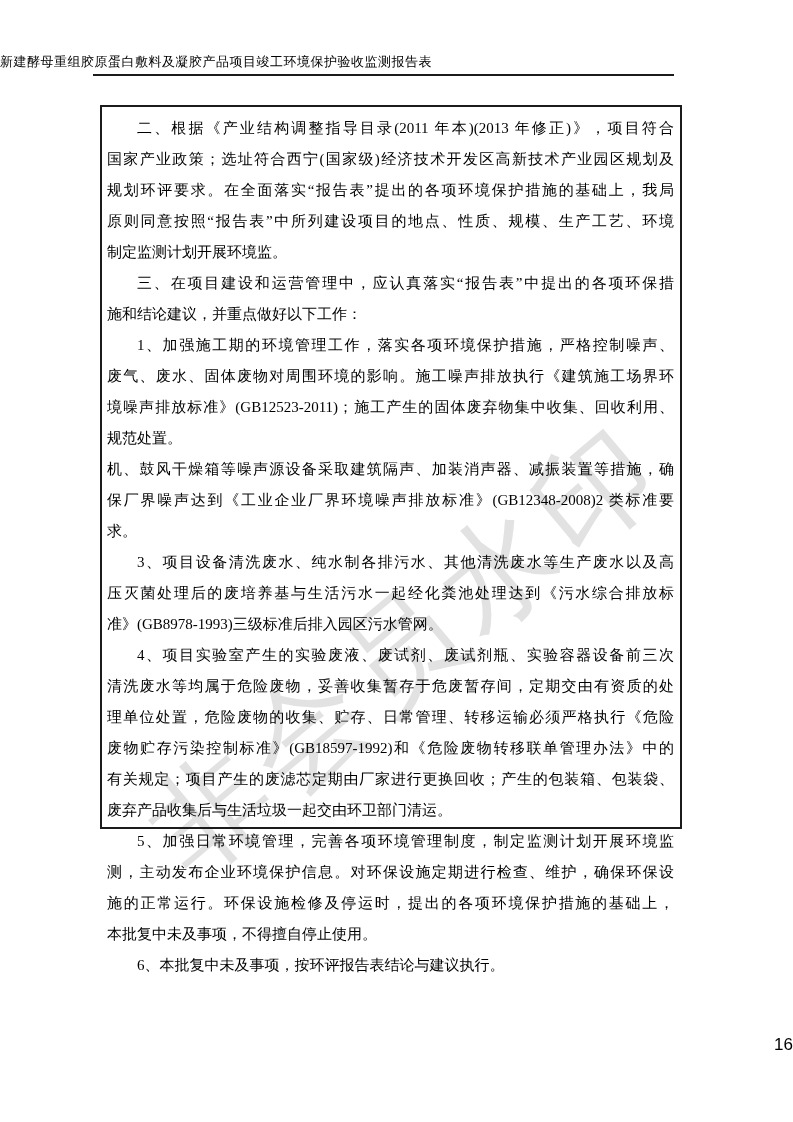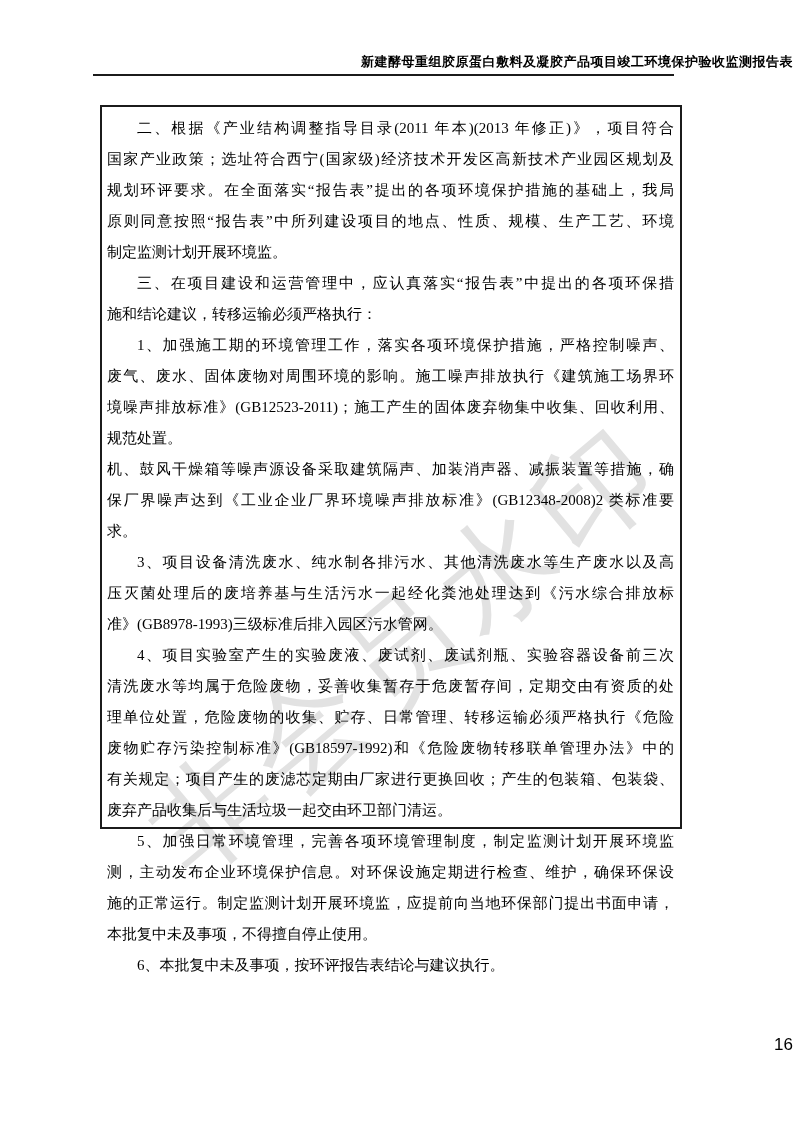--- a/index.html
+++ b/index.html
@@ -22,23 +22,23 @@
     transform:rotate(-40deg);
     transform-origin:center center;
     z-index:0;
     user-select:none;
     font-family:"Liberation Sans", sans-serif;
   }
   .doc-title{
     position:absolute;
     left:0;top:53px;
     width:100%;
-    text-align:right;
+    text-align:left;
     font-size:13px;
-    font-weight:bold;
+    font-weight:normal;
     z-index:1;
     letter-spacing:0.5px;
   }
   .title-rule{
     position:absolute;
     left:93px;top:74px;
     width:581px;height:0;
     border-bottom:2px solid #1b1b1b;
     z-index:1;
   }
@@ -86,21 +86,21 @@
   <div>
     <div class="ln first">二、根据《产业结构调整指导目录(2011 年本)(2013 年修正)》，项目符合</div>
     <div class="ln">国家产业政策；选址符合西宁(国家级)经济技术开发区高新技术产业园区规划及</div>
     <div class="ln">规划环评要求。在全面落实“报告表”提出的各项环境保护措施的基础上，我局</div>
     <div class="ln">原则同意按照“报告表”中所列建设项目的地点、性质、规模、生产工艺、环境</div>
     <div class="ln last">制定监测计划开展环境监。</div>
   </div>
 
   <div>
     <div class="ln first">三、在项目建设和运营管理中，应认真落实“报告表”中提出的各项环保措</div>
-    <div class="ln last">施和结论建议，转移运输必须严格执行：</div>
+    <div class="ln last">施和结论建议，并重点做好以下工作：</div>
   </div>
 
   <div>
     <div class="ln first">1、加强施工期的环境管理工作，落实各项环境保护措施，严格控制噪声、</div>
     <div class="ln">废气、废水、固体废物对周围环境的影响。施工噪声排放执行《建筑施工场界环</div>
     <div class="ln">境噪声排放标准》(GB12523-2011)；施工产生的固体废弃物集中收集、回收利用、</div>
     <div class="ln last">规范处置。</div>
   </div>
 
   <div>
@@ -120,21 +120,21 @@
     <div class="ln">清洗废水等均属于危险废物，妥善收集暂存于危废暂存间，定期交由有资质的处</div>
     <div class="ln">理单位处置，危险废物的收集、贮存、日常管理、转移运输必须严格执行《危险</div>
     <div class="ln">废物贮存污染控制标准》(GB18597-1992)和《危险废物转移联单管理办法》中的</div>
     <div class="ln">有关规定；项目产生的废滤芯定期由厂家进行更换回收；产生的包装箱、包装袋、</div>
     <div class="ln last">废弃产品收集后与生活垃圾一起交由环卫部门清运。</div>
   </div>
 
   <div>
     <div class="ln first">5、加强日常环境管理，完善各项环境管理制度，制定监测计划开展环境监</div>
     <div class="ln">测，主动发布企业环境保护信息。对环保设施定期进行检查、维护，确保环保设</div>
-    <div class="ln">施的正常运行。制定监测计划开展环境监，应提前向当地环保部门提出书面申请，</div>
+    <div class="ln">施的正常运行。环保设施检修及停运时，提出的各项环境保护措施的基础上，</div>
     <div class="ln last">本批复中未及事项，不得擅自停止使用。</div>
   </div>
 
   <div>
     <div class="ln first last">6、本批复中未及事项，按环评报告表结论与建议执行。</div>
   </div>
 
 </div>
 
 <div class="page-footer">16</div>

